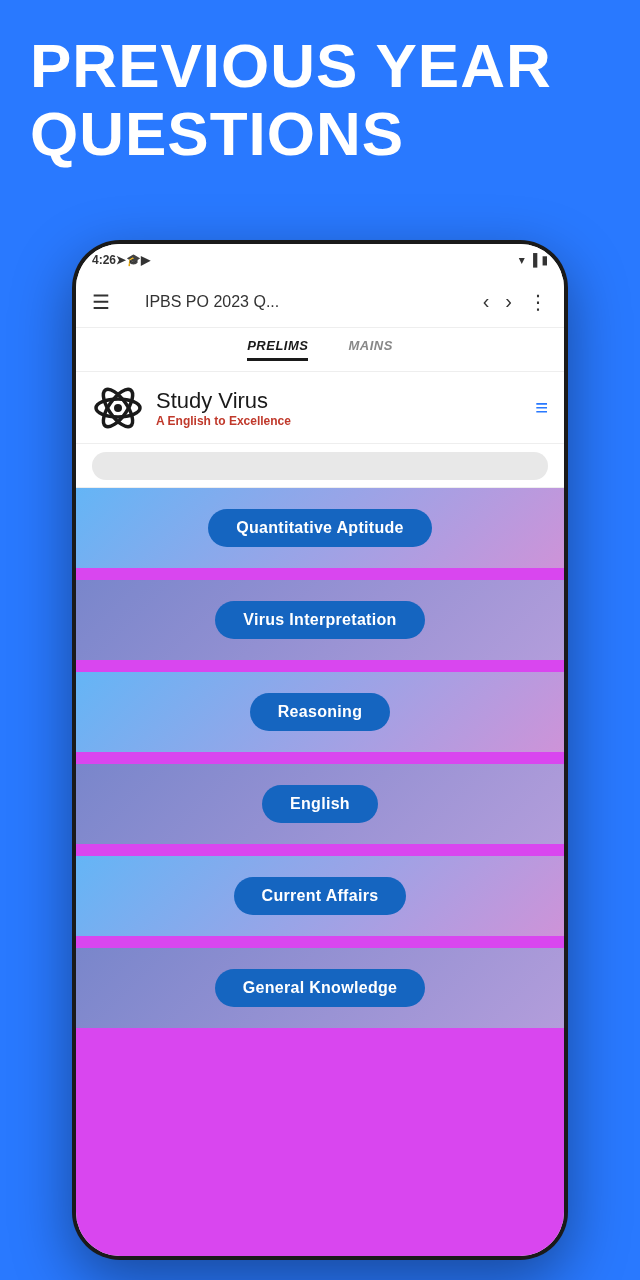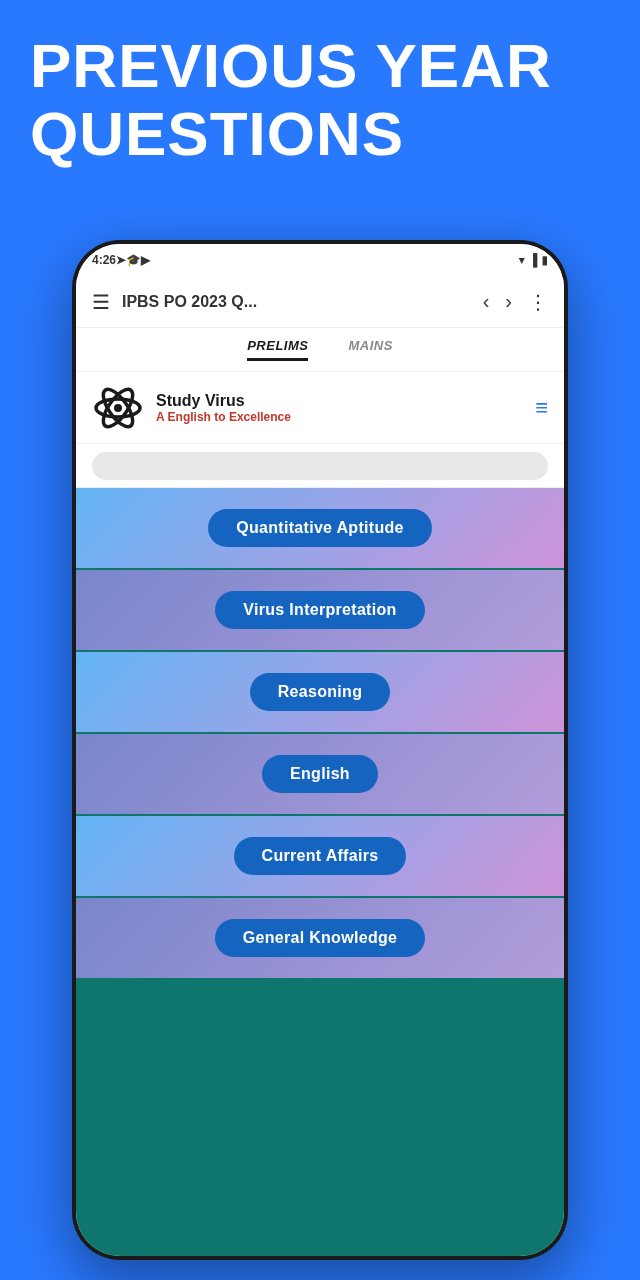--- a/index.html
+++ b/index.html
@@ -96,21 +96,22 @@
       font-size: 20px;
       color: #333;
       padding: 4px;
       cursor: pointer;
     }
 
     .nav-title {
       flex: 1;
       font-size: 16px;
       color: #333;
-      font-weight: 700;
+      font-weight: 400;
+      margin-left: 23px;
     }
 
     .nav-actions {
       display: flex;
       align-items: center;
       gap: 8px;
       color: #333;
       font-size: 20px;
     }
 
@@ -165,22 +166,22 @@
     }
 
     .logo-icon {
       width: 52px;
       height: 52px;
     }
 
     .logo-text-block {}
 
     .logo-title {
-      font-size: 16px;
-      font-weight: 700;
+      font-size: 22px;
+      font-weight: 400;
       color: #1a1a1a;
     }
 
     .logo-subtitle {
       font-size: 12px;
       color: #c0392b;
       font-weight: 600;
     }
 
     .hamburger-icon {
@@ -201,24 +202,24 @@
       background: #e8e8e8;
       border-radius: 20px;
       height: 28px;
       width: 100%;
     }
 
     
     .content-area {
       flex: 1;
       overflow-y: auto;
-      background: #0f766e;
+      background: #d946ef;
       display: flex;
       flex-direction: column;
-      gap: 2px;
+      gap: 12px;
     }
 
     
     .category-card {
       height: 80px;
       display: flex;
       align-items: center;
       justify-content: center;
       cursor: pointer;
       position: relative;

